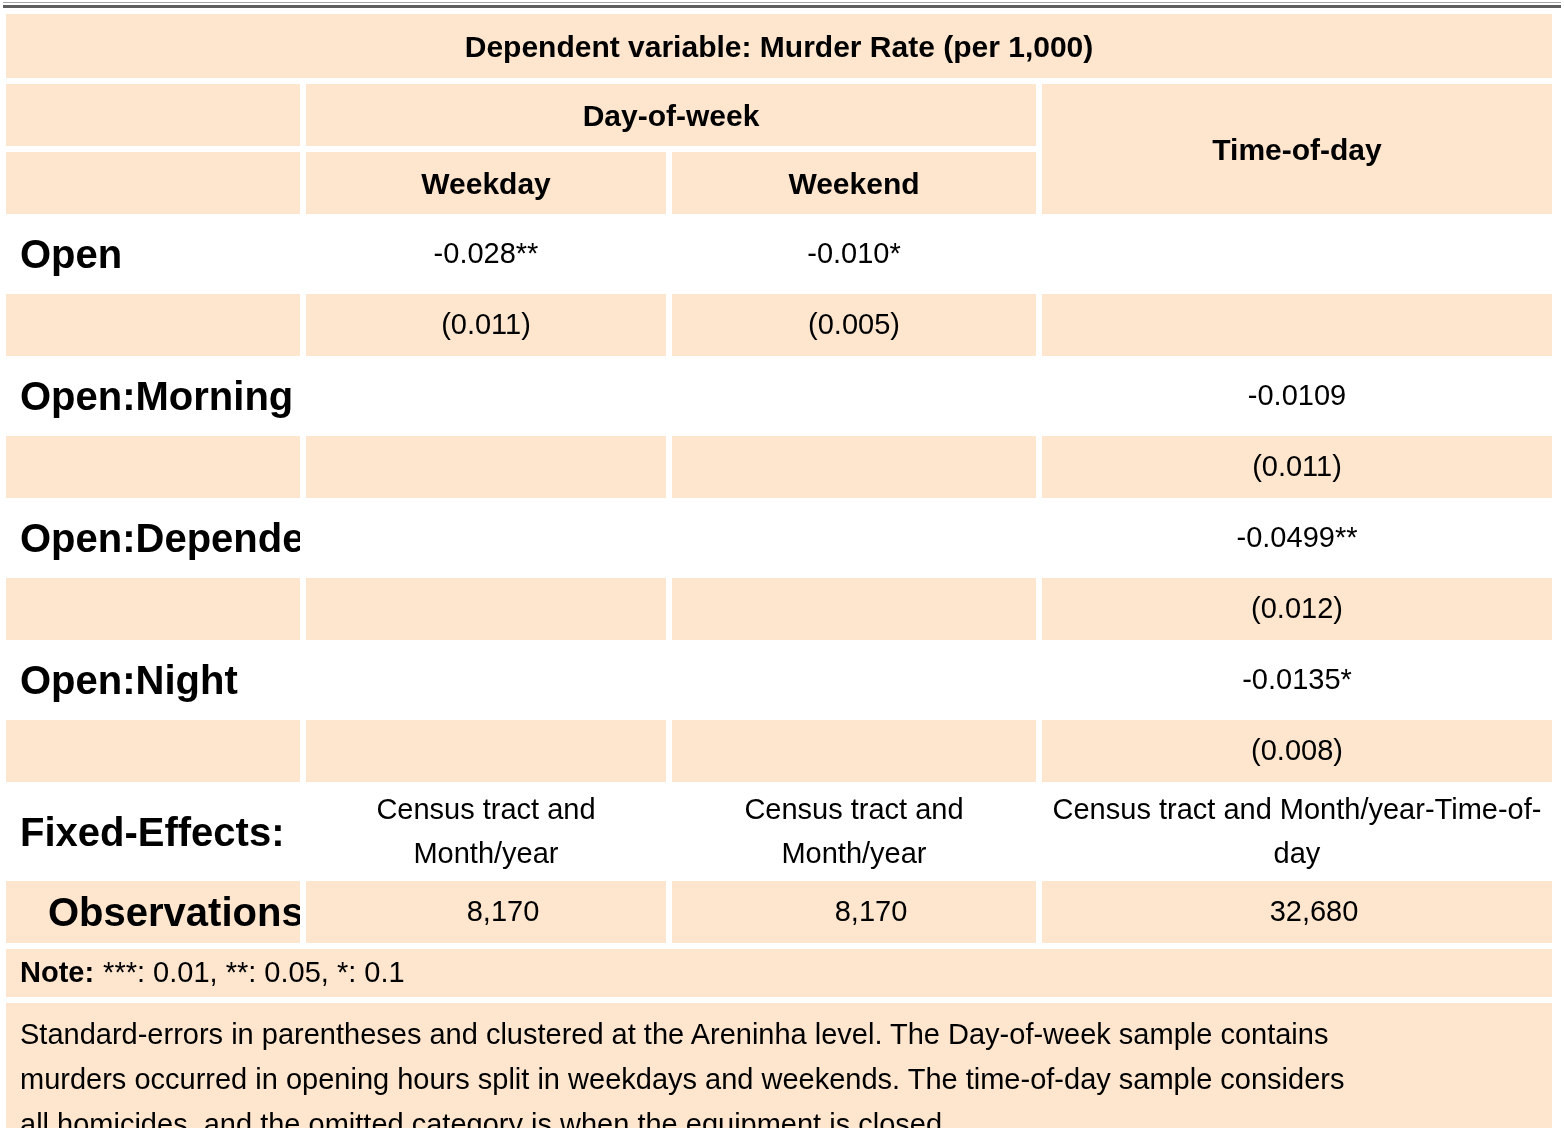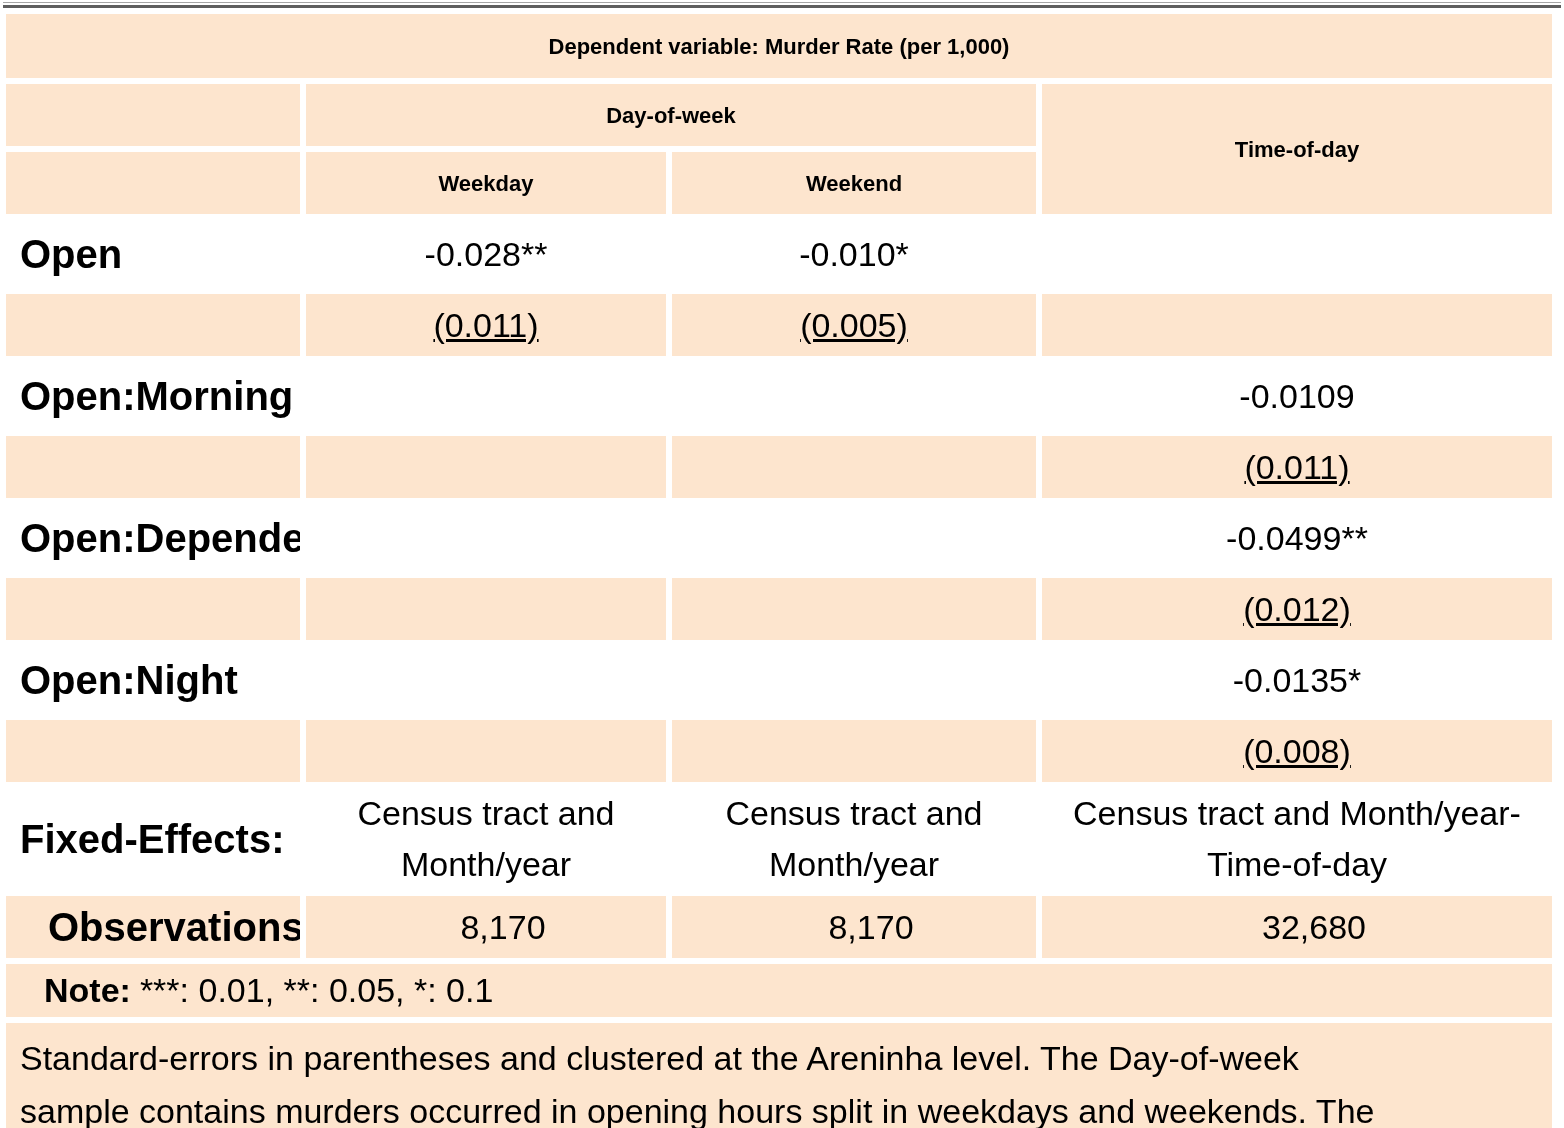--- a/index.html
+++ b/index.html
@@ -25,43 +25,43 @@
   }
   table.reg {
     border-collapse: separate;
     border-spacing: 6px;
     table-layout: fixed;
     width: 1558px;
     margin-left: 0px;
   }
   td {
     vertical-align: middle;
-    font-size: 34px;
+    font-size: 29px;
     line-height: 1.5;
     overflow: hidden;
   }
   td.fill  { background: #FDE5CE; }
   td.plain { background: #ffffff; }
   td.c { text-align: center; padding: 0 8px; }
   td.l { text-align: left; padding-left: 14px; padding-right: 8px; }
   td.title-cell, td.group-cell, td.sub-cell {
     font-weight: bold;
-    font-size: 22px;
+    font-size: 30px;
   }
   td.label-cell { font-weight: bold; font-size: 40px; }
   .r-title td { height: 64px; }
   .r-group td { height: 60px; }
   .r-sub   td { height: 60px; text-align: center; }
   .r-coef  td { height: 66px; }
-  .r-se    td { height: 60px; text-decoration: underline; }
+  .r-se    td { height: 60px; }
   .r-fe    td { height: 78px; }
   .r-obs   td { height: 57px; padding-left: 42px; }
   .r-note  td { height: 46px; }
   .r-foot  td { padding-top: 9px; padding-bottom: 9px; }
-  .note-label { font-weight: bold; margin-right: 9px; margin-left: 24px; }
+  .note-label { font-weight: bold; margin-right: 9px; }
   .foot-text {
     max-width: 1355px;
     line-height: 1.55;
   }
 </style>
 </head>
 <body>
 
 <div class="sheet">
 

